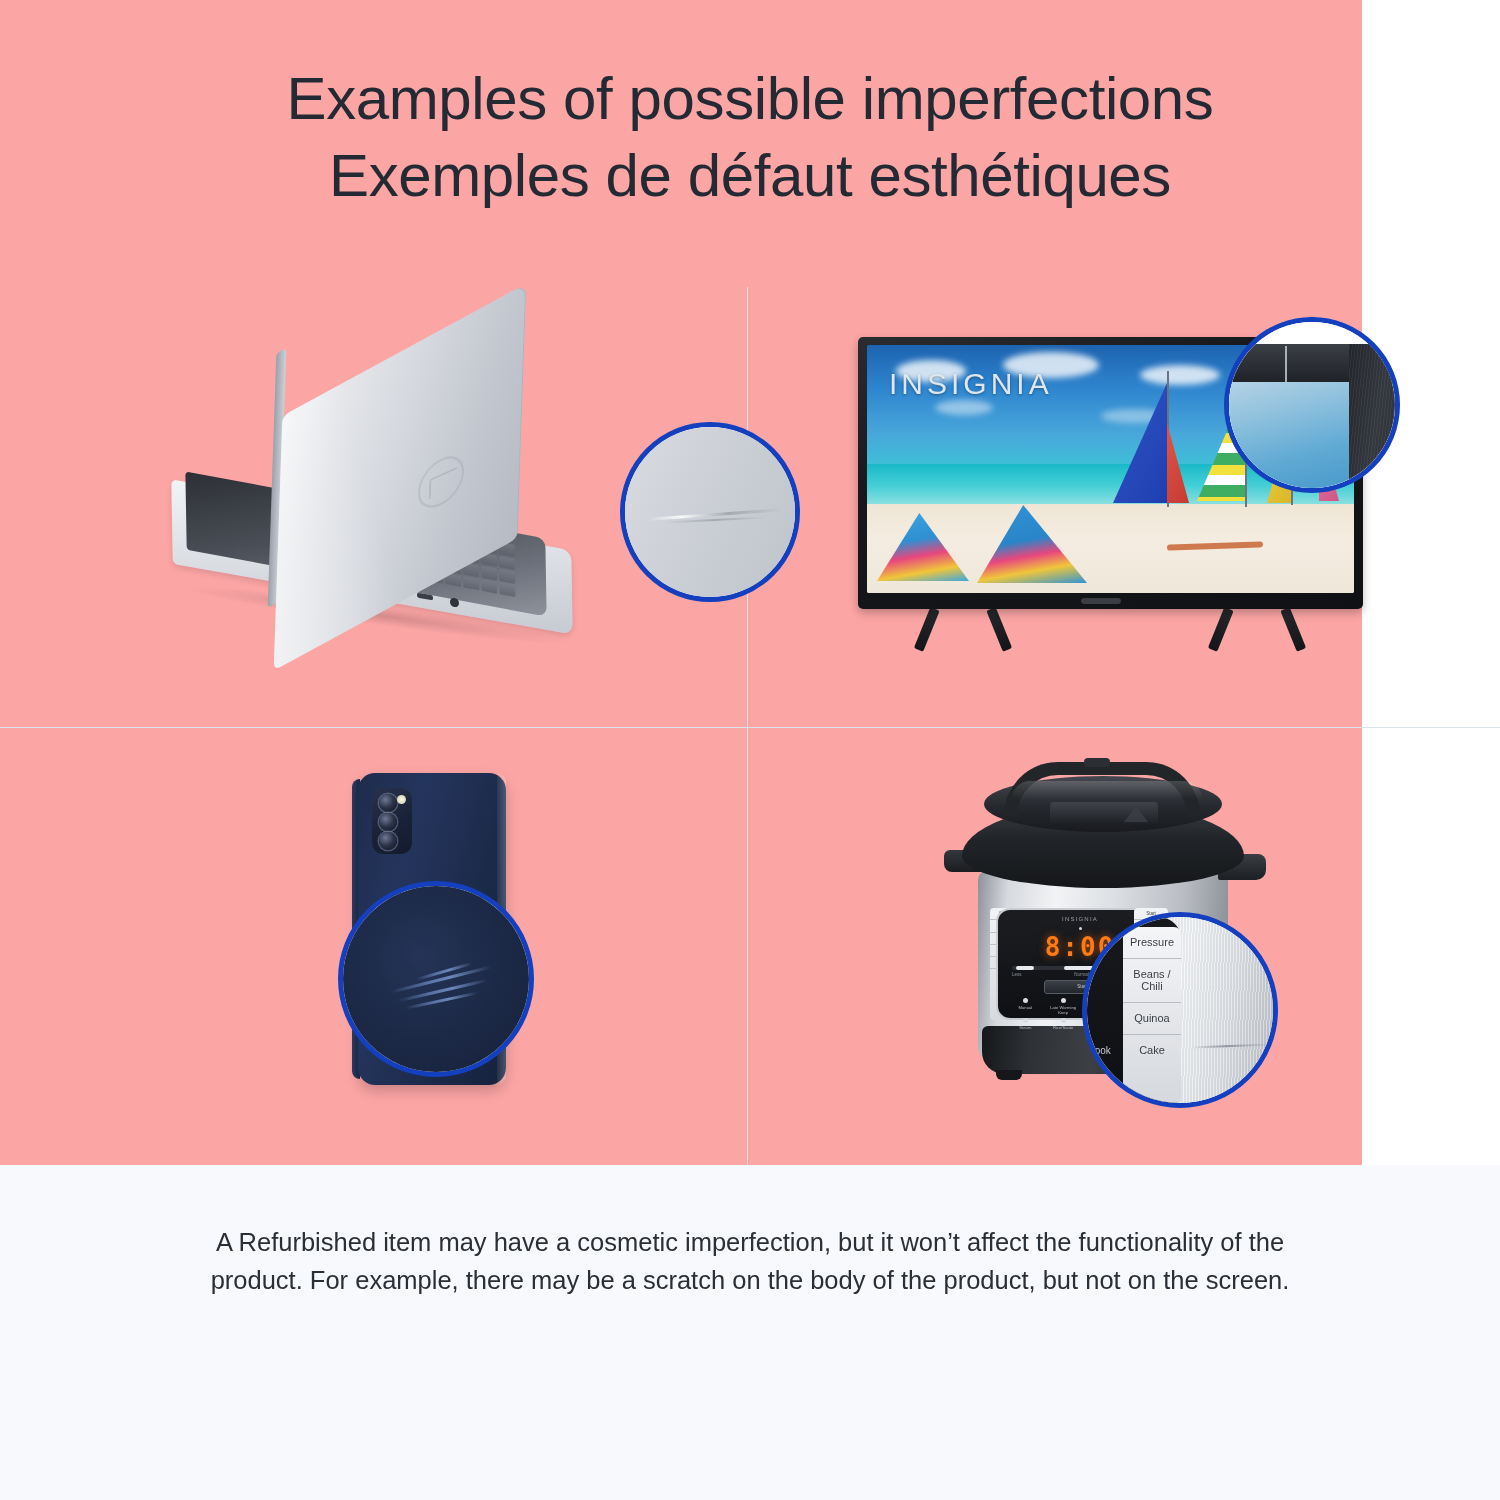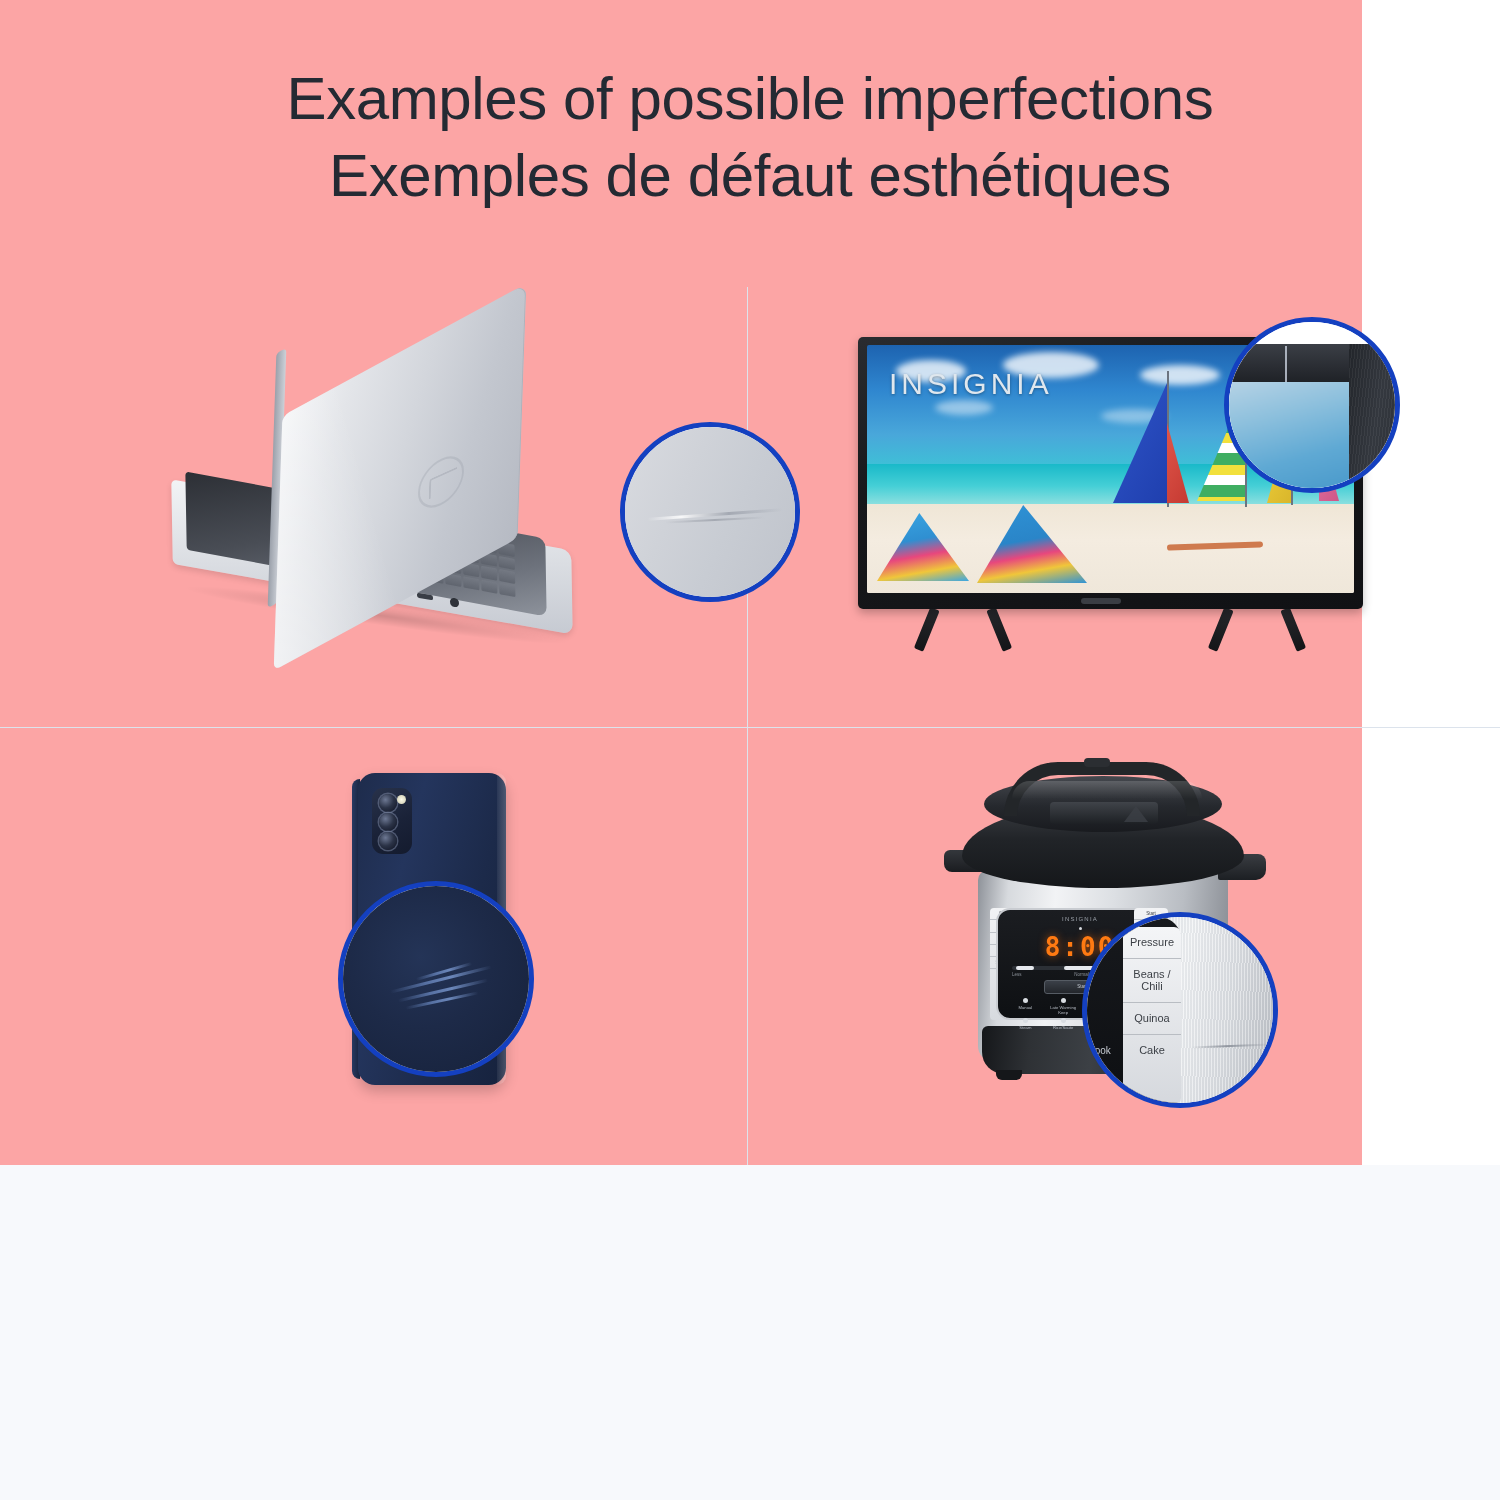--- a/index.html
+++ b/index.html
@@ -576,15 +576,16 @@
             <span>Quinoa</span>
             <span>Cake</span>
           </div>
           <div class="pc-scratch"></div>
         </div>
       </div>
     </div>
   </div>
 
   <div class="footer">
+    <p class="en">A Refurbished item may have a cosmetic imperfection, but it won’t affect the functionality of the product. For example, there may be a scratch on the body of the product, but not on the screen.</p>
   </div>
 
 </div>
 
 </body></html>

